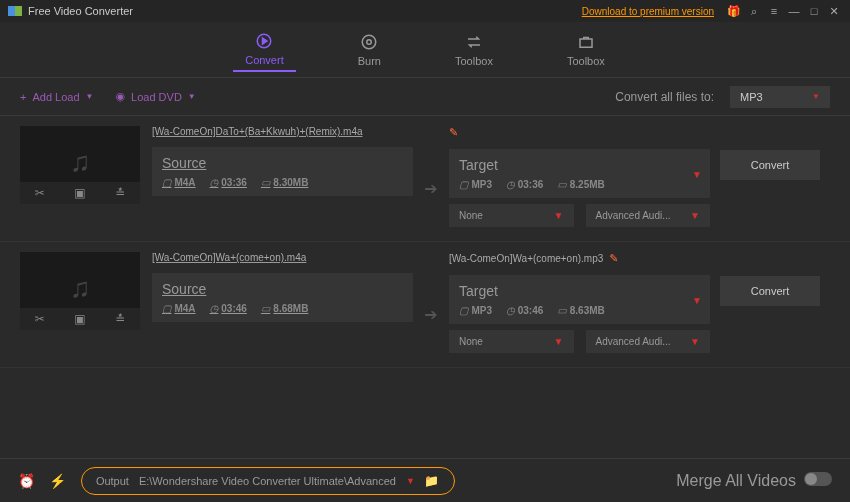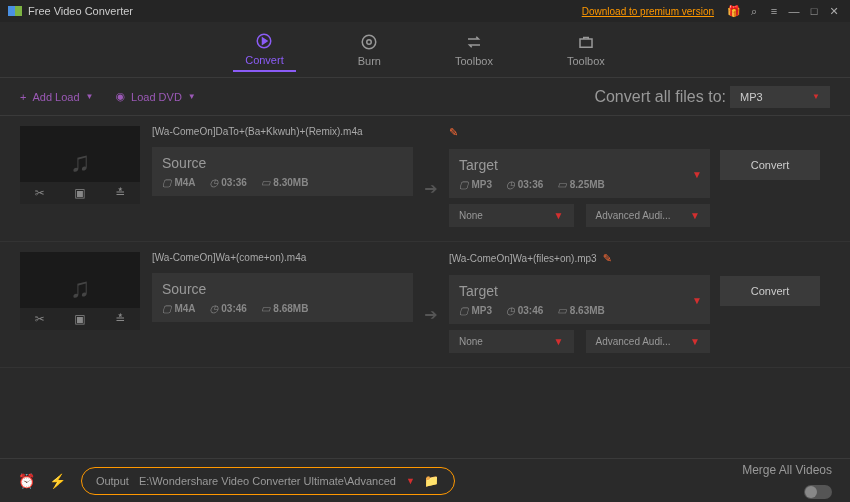--- a/index.html
+++ b/index.html
@@ -12,50 +12,50 @@
 .nav { height:56px; display:flex; justify-content:center; align-items:center; gap:50px; border-bottom:1px solid #3a3a3a; }
 .nav-item { display:flex; flex-direction:column; align-items:center; gap:4px; color:#999; cursor:pointer; padding:4px 12px; }
 .nav-item.active { color:#8b5cf6; border-bottom:2px solid #8b5cf6; }
 .nav-item .icon { width:18px; height:18px; }
 .toolbar { height:38px; display:flex; align-items:center; padding:0 20px; border-bottom:1px solid #3a3a3a; }
 .tbtn { display:flex; align-items:center; gap:6px; color:#9b59b6; cursor:pointer; margin-right:22px; font-size:11px; }
 .seg { display:flex; background:#3a3a3a; border-radius:2px; margin-left:240px; }
 .seg div { padding:6px 16px; cursor:pointer; color:#999; font-size:11px; }
 .seg .on { background:#4a4a4a; color:#ccc; }
 .spacer { flex:1; }
-.cf-label { color:#999; font-size:16px; margin-right:4px; }
+.cf-label { color:#999; font-size:12px; margin-right:16px; }
 .cf-select { background:#3a3a3a; color:#ccc; padding:5px 10px; width:100px; display:flex; justify-content:space-between; align-items:center; cursor:pointer; font-size:11px; }
 .list { padding:0; }
 .row { display:flex; padding:10px 20px 14px 20px; border-bottom:1px solid #333; }
 .thumb { width:120px; height:78px; background:#1a1a1a; position:relative; margin-right:12px; }
 .thumb .music { position:absolute; top:50%; left:50%; transform:translate(-50%,-60%); color:#444; font-size:28px; }
 .thumb .tools { position:absolute; bottom:0; left:0; right:0; height:22px; background:#252525; display:flex; justify-content:space-around; align-items:center; color:#888; }
 .thumb .tools span { cursor:pointer; font-size:12px; }
-.col { flex:1; min-width:0; }
+.col { flex:1; min-width:0;text-decoration:underline; }
 .fname { font-size:10px; color:#aaa; margin-bottom:10px; display:flex; align-items:center; gap:6px; }
 .panel { background:#353535; padding:8px 10px; }
 .panel .lbl { font-size:14px; color:#999; margin-bottom:6px; }
 .meta { display:flex; gap:14px; align-items:center; color:#888; font-size:10px; }
 .meta span { display:flex; align-items:center; gap:3px; }
 .arrow { width:36px; display:flex; align-items:center; justify-content:center; color:#555; font-size:16px; padding-top:24px; }
 .rcol { flex:1; min-width:0; }
 .rcol .panel { position:relative; }
 .dd { position:absolute; right:8px; top:50%; transform:translateY(-50%); color:#d32f2f; font-size:10px; }
 .subrow { display:flex; gap:12px; margin-top:6px; }
 .sel { background:#353535; padding:6px 10px; flex:1; display:flex; justify-content:space-between; align-items:center; font-size:10px; color:#999; cursor:pointer; }
 .sel .caret { color:#d32f2f; }
 .cbtn-wrap { width:110px; display:flex; align-items:flex-start; padding-top:24px; margin-left:10px; }
 .cbtn { width:100px; height:30px; background:#3a3a3a; color:#ccc; display:flex; align-items:center; justify-content:center; cursor:pointer; font-size:11px; }
 .edit-ic { color:#ff6b35; font-size:11px; }
 .footer { position:absolute; bottom:0; left:0; right:0; height:44px; display:flex; align-items:center; padding:0 18px; border-top:1px solid #3a3a3a; background:#2a2a2a; }
 .footer .fic { color:#888; margin-right:14px; font-size:14px; cursor:pointer; }
 .out-wrap { display:flex; align-items:center; gap:10px; border:1.5px solid #ff9800; border-radius:18px; padding:6px 14px; }
 .out-wrap .caret { color:#d32f2f; font-size:9px; }
 .out-wrap .folder { color:#ff9800; font-size:12px; cursor:pointer; }
-.merge { color:#999; font-size:12px; margin-left:auto; display:flex; align-items:flex-end; gap:8px;flex-direction:column; }
+.merge { color:#999; font-size:16px; margin-left:auto; display:flex; align-items:flex-start; gap:8px; }
 .toggle { width:28px; height:14px; background:#555; border-radius:7px; position:relative; cursor:pointer; }
 .toggle:after { content:''; width:12px; height:12px; background:#888; border-radius:50%; position:absolute; left:1px; top:1px; }
 .convert-all { margin-left:16px; width:110px; height:30px; background:#6b46c1; color:#fff; display:flex; align-items:center; justify-content:center; border:1.5px solid #ff9800; border-radius:2px; cursor:pointer; font-size:11px; }
 svg { display:block; }
 </style>
 </head>
 <body>
 
 <div class="titlebar">
   <div class="logo"></div>
@@ -213,21 +213,21 @@
           <span>
               <i>▭</i>
               <b>8.68MB</b>
             </span>
         </div>
       </div>
     </div>
     <div class="arrow">➔</div>
     <div class="rcol">
       <div class="fname">
-          <span>[Wa-ComeOn]Wa+(files+on).mp3</span>
+          <span>[Wa-ComeOn]Wa+(come+on).mp3</span>
           <span class="edit-ic">✎</span>
         </div>
       <div class="panel">
         <div class="lbl">Target</div>
         <div class="meta">
           <span>
               <i>▢</i>
               <b>MP3</b>
             </span>
           <span>

